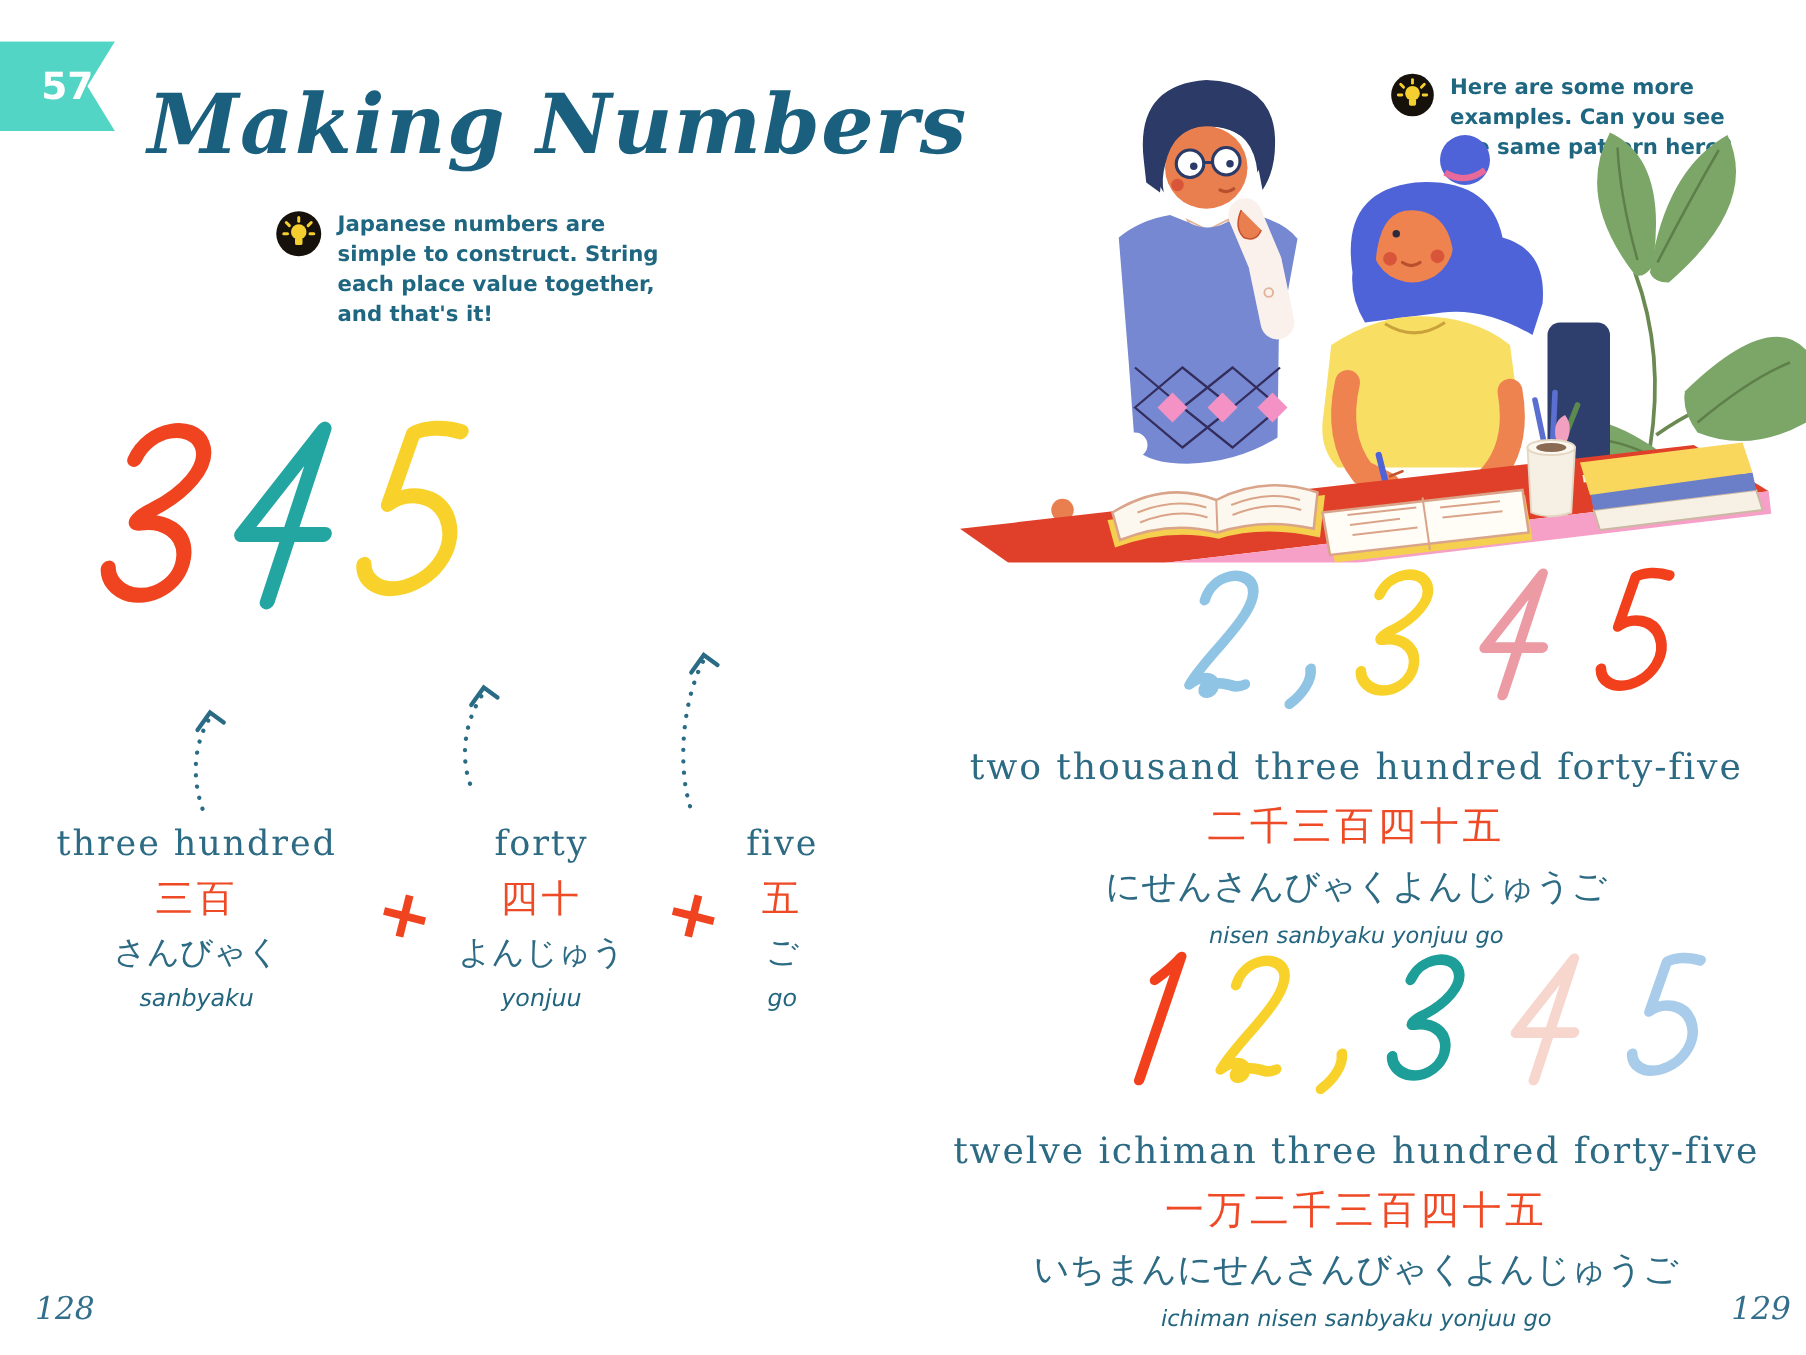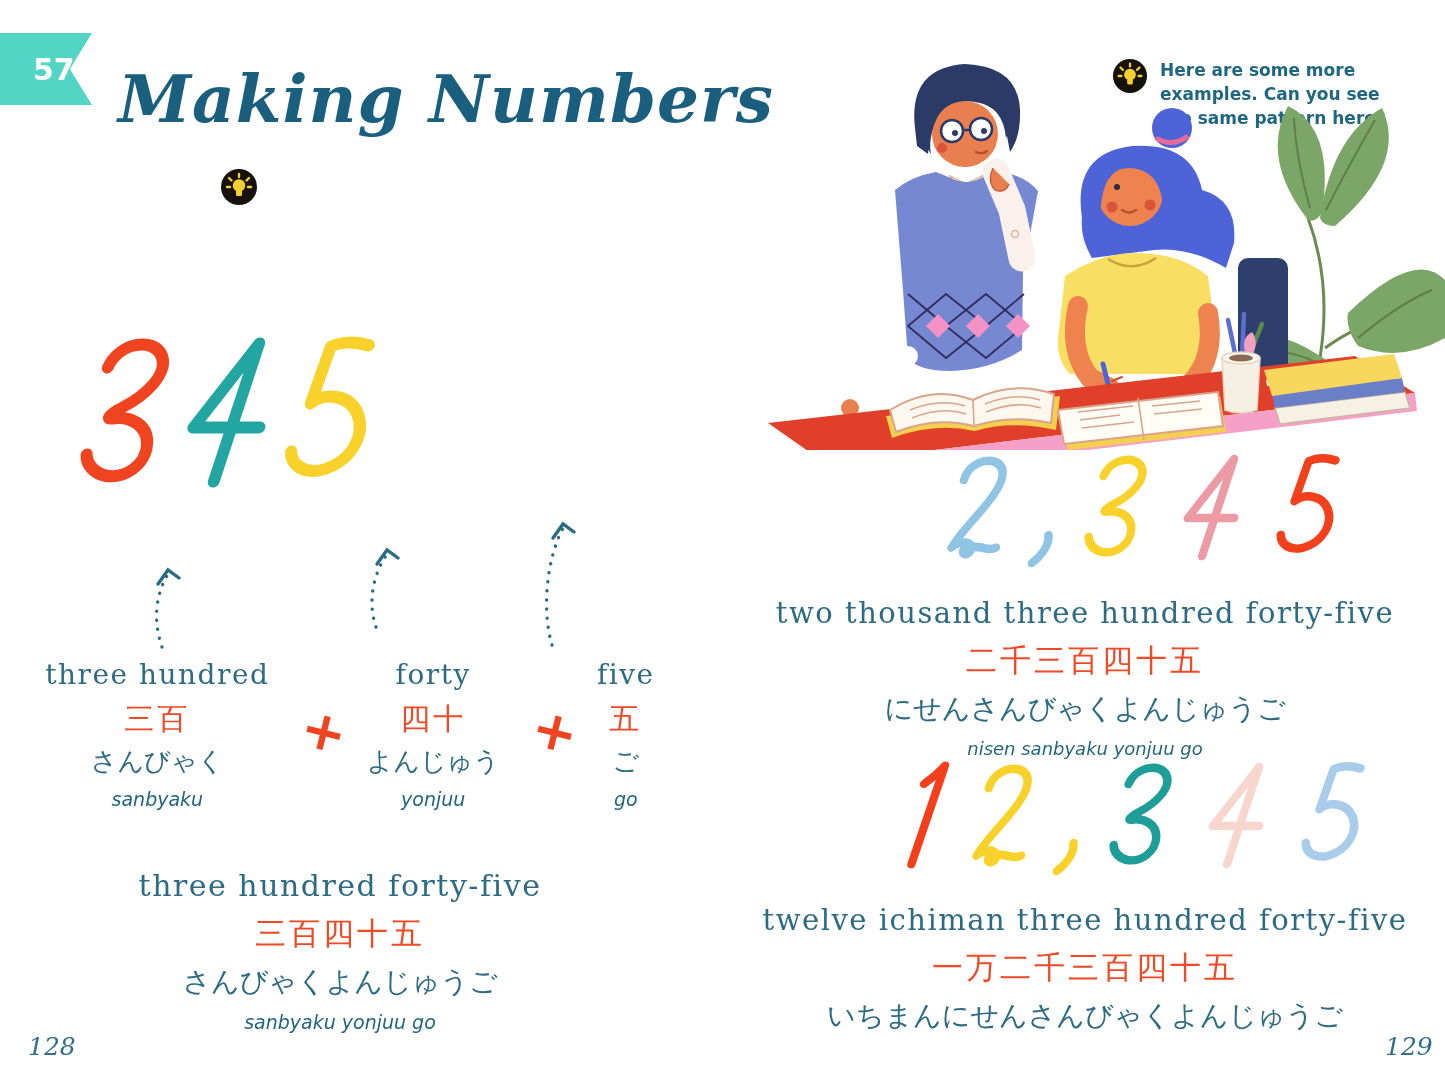--- a/index.html
+++ b/index.html
@@ -69,20 +69,21 @@
       <g stroke="#f5cf2f" stroke-width="2.4" stroke-linecap="round">
         <line x1="19" y1="6" x2="19" y2="9"></line>
         <line x1="9" y1="10" x2="11.5" y2="12.5"></line>
         <line x1="29" y1="10" x2="26.5" y2="12.5"></line>
         <line x1="7" y1="19" x2="10" y2="19"></line>
         <line x1="31" y1="19" x2="28" y2="19"></line>
       </g>
       <circle cx="19" cy="17.5" r="6.2" fill="#f5cf2f"></circle>
       <path d="M16,23 h6 v3.5 a1.5,1.5 0 0 1 -1.5,1.5 h-3 a1.5,1.5 0 0 1 -1.5,-1.5 Z" fill="#f5cf2f"></path>
     </svg>
+    <div class="tip-text">Japanese numbers are simple to construct. String each place value together, and that's it!</div>
   </div>
 
   <div class="num-row num-lg" style="left:74px;top:272px;">
       <svg viewBox="0 0 90 165" class="digit" width="90">
         <path d="M22,34 C30,8 64,4 74,22 C84,40 64,62 42,74 C32,79 26,86 34,85 C52,82 70,92 72,110 C74,132 54,146 34,142 C22,139 14,130 13,121" stroke="#f0431f"></path>
       </svg>
       <svg viewBox="0 0 92 165" class="digit" width="92">
         <path d="M70,10 L16,94 L82,94 M70,10 L44,148" stroke="#23a5a2"></path>
       </svg>
       <svg viewBox="0 0 92 165" class="digit" width="92">
@@ -117,26 +118,20 @@
     </div>
     <span class="plus">+</span>
     <div class="bd-col">
       <span class="tw bd-english">five</span>
       <span class="kanji bd-kanji">五</span>
       <span class="kana bd-kana">ご</span>
       <span class="romaji bd-romaji">go</span>
     </div>
   </div>
 
-  <div class="summary" style="left:110px;top:868px;width:460px;">
-    <span class="tw sum-english">three hundred forty-five</span>
-    <span class="kanji sum-kanji">三百四十五</span>
-    <span class="kana sum-kana">さんびゃくよんじゅうご</span>
-    <span class="romaji sum-romaji">sanbyaku yonjuu go</span>
-  </div>
 
   <div class="pagenum" style="left:28px;top:1032px;">128</div>
 
   <div class="tip" style="left:1112px;top:46px;width:292px;margin-top:12px;">
     <svg width="36" height="36" viewBox="0 0 38 38">
       <circle cx="19" cy="19" r="18" fill="#16120b"></circle>
       <g stroke="#f5cf2f" stroke-width="2.4" stroke-linecap="round">
         <line x1="19" y1="6" x2="19" y2="9"></line>
         <line x1="9" y1="10" x2="11.5" y2="12.5"></line>
         <line x1="29" y1="10" x2="26.5" y2="12.5"></line>
@@ -315,17 +310,18 @@
       </svg>
       <svg viewBox="0 0 92 165" class="digit" width="92">
         <path d="M78,12 C62,7 48,9 40,13 L28,70 C42,58 66,62 76,80 C88,102 76,128 50,136 C32,141 17,132 15,118" stroke="#a8cce9"></path>
       </svg>
     </div>
 
   <div class="summary" style="left:750px;top:903px;width:670px;">
     <span class="tw sum-english" style="font-size:29px;">twelve ichiman three hundred forty-five</span>
     <span class="kanji sum-kanji">一万二千三百四十五</span>
     <span class="kana sum-kana">いちまんにせんさんびゃくよんじゅうご</span>
+    <span class="romaji sum-romaji" style="font-size:18px;">ichiman nisen sanbyaku yonjuu go</span>
   </div>
 
   <div class="pagenum" style="left:1385px;top:1032px;">129</div>
 
 </div>
 
 </body></html>

